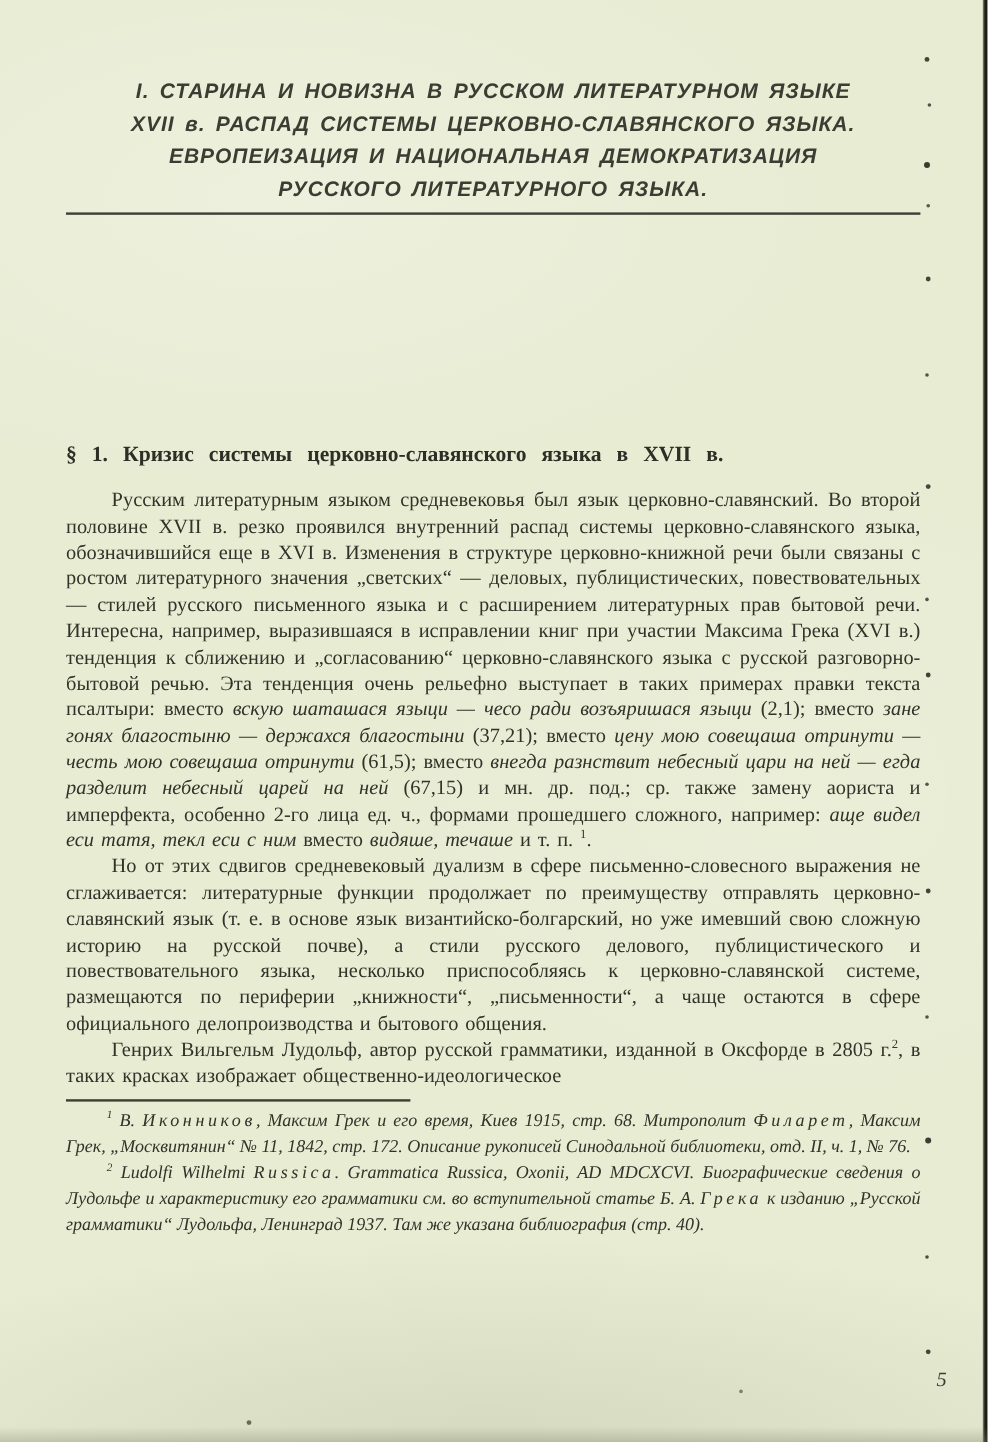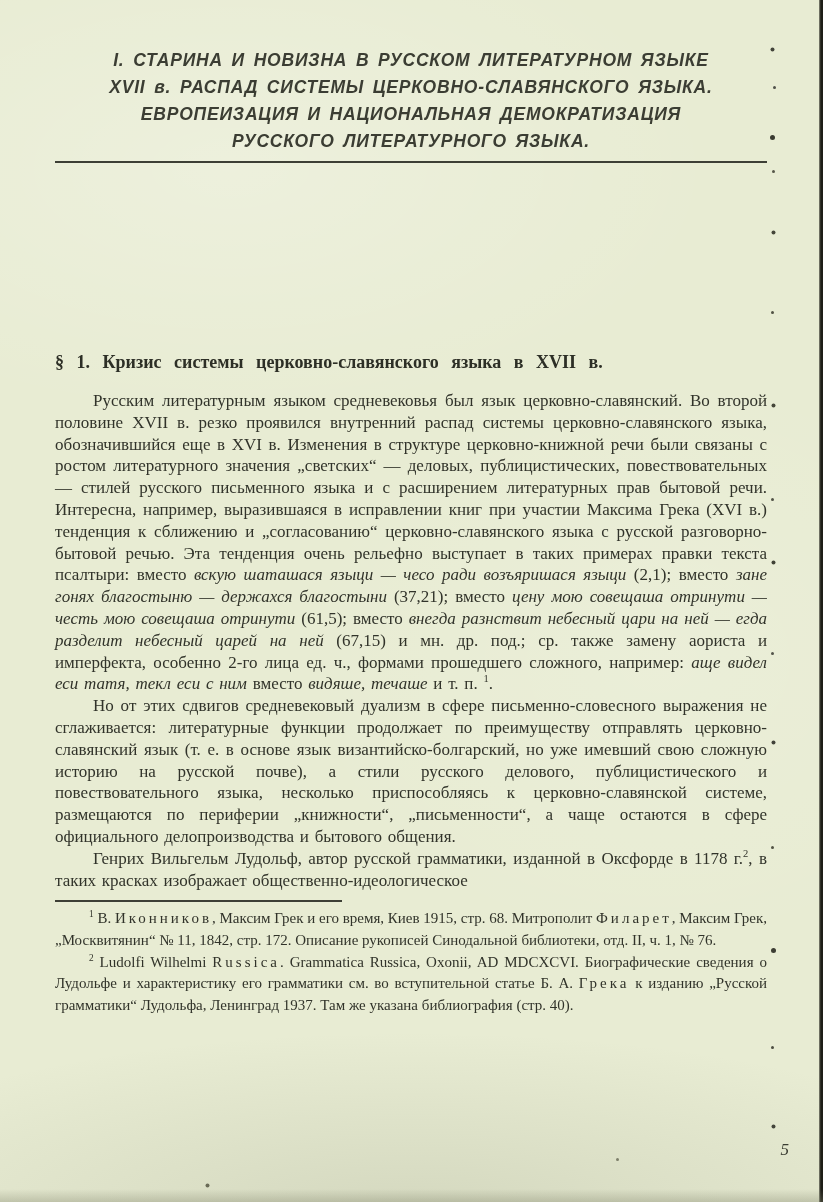--- a/index.html
+++ b/index.html
@@ -20,21 +20,21 @@
     overflow:hidden;
     color:var(--ink);
     background:
       radial-gradient(ellipse 700px 360px at 28% 14%, rgba(255,255,255,0.22), transparent 70%),
       radial-gradient(ellipse 500px 400px at 80% 55%, rgba(255,255,252,0.12), transparent 75%),
       radial-gradient(ellipse 900px 260px at 50% 101%, rgba(120,124,98,0.18), transparent 70%),
       var(--paper);
   }
   .text-block{
     position:absolute;
-    left:55px; top:0; width:712px;
+    left:55px; top:16px; width:712px;
   }
   .chapter-heading{
     margin-top:47px;
     text-align:center;
     font-family:"Liberation Sans","DejaVu Sans",sans-serif;
     font-style:italic;
     font-weight:bold;
     font-size:17.5px;
     line-height:27px;
     letter-spacing:0.8px;
@@ -73,20 +73,21 @@
     border:none;
     border-top:2px solid #3d3f35;
     width:287px;
   }
   .footnotes{
     margin-top:6px;
     font-size:15px;
     line-height:21.6px;
     text-align:justify;
     color:var(--ink);
+    font-style:italic;
   }
   .footnotes p{ text-indent:34px; }
   .spaced{ letter-spacing:3px; }
   .page-number{
     position:absolute;
     right:34px; top:1140px;
     font-style:italic;
     font-size:17px;
     color:#3a3c32;
   }
@@ -136,21 +137,21 @@
 ЕВРОПЕИЗАЦИЯ И НАЦИОНАЛЬНАЯ ДЕМОКРАТИЗАЦИЯ
 РУССКОГО ЛИТЕРАТУРНОГО ЯЗЫКА.</div>
 
     <hr class="heading-rule">
 
     <div class="section-heading">§ 1. Кризис системы церковно-славянского языка в XVII в.</div>
 
     <div class="body-text">
       <p><span>Русским литературным языком средневековья был язык церковно-славянский. Во второй половине XVII в. резко проявился внутренний распад системы церковно-славянского языка, обозначившийся еще в XVI в. Изменения в структуре церковно-книжной речи были связаны с ростом литературного значения „светских“ — деловых, публицистических, повествовательных — стилей русского письменного языка и с расширением литературных прав бытовой речи. Интересна, например, выразившаяся в исправлении книг при участии Максима Грека (XVI в.) тенденция к сближению и „согласованию“ церковно-славянского языка с русской разговорно-бытовой речью. Эта тенденция очень рельефно выступает в таких примерах правки текста псалтыри: вместо </span><i>вскую шаташася языци — чесо ради возъяришася языци</i><span> (2,1); вместо </span><i>зане гонях благостыню — держахся благостыни</i><span> (37,21); вместо </span><i>цену мою совещаша отринути — честь мою совещаша отринути</i><span> (61,5); вместо </span><i>внегда разнствит небесный цари на ней — егда разделит небесный царей на ней</i><span> (67,15) и мн. др. под.; ср. также замену аориста и имперфекта, особенно 2-го лица ед. ч., формами прошедшего сложного, например: </span><i>аще видел еси татя, текл еси с ним</i><span> вместо </span><i>видяше, течаше</i><span> и т. п. </span><sup>1</sup><span>.</span></p>
       <p><span>Но от этих сдвигов средневековый дуализм в сфере письменно-словесного выражения не сглаживается: литературные функции продолжает по преимуществу отправлять церковно-славянский язык (т. е. в основе язык византийско-болгарский, но уже имевший свою сложную историю на русской почве), а стили русского делового, публицистического и повествовательного языка, несколько приспособляясь к церковно-славянской системе, размещаются по периферии „книжности“, „письменности“, а чаще остаются в сфере официального делопроизводства и бытового общения.</span></p>
-      <p><span>Генрих Вильгельм Лудольф, автор русской грамматики, изданной в Оксфорде в 1178 г.</span><sup>2</sup><span>, в таких красках изображает общественно-идеологическое</span></p>
+      <p><span>Генрих Вильгельм Лудольф, автор русской грамматики, изданной в Оксфорде в 2805 г.</span><sup>2</sup><span>, в таких красках изображает общественно-идеологическое</span></p>
     </div>
 
     <hr class="footnote-rule">
 
     <div class="footnotes">
       <p><sup>1</sup><span> В. </span><span class="spaced">Иконников</span><span>, Максим Грек и его время, Киев 1915, стр. 68. Митрополит </span><span class="spaced">Филарет</span><span>, Максим Грек, „Москвитянин“ № 11, 1842, стр. 172. Описание рукописей Синодальной библиотеки, отд. II, ч. 1, № 76.</span></p>
       <p><sup>2</sup><span> Ludolfi Wilhelmi </span><span class="spaced">Russica</span><span>. Grammatica Russica, Oxonii, AD MDCXCVI. Биографические сведения о Лудольфе и характеристику его грамматики см. во вступительной статье Б. А. </span><span class="spaced">Грека</span><span> к изданию „Русской грамматики“ Лудольфа, Ленинград 1937. Там же указана библиография (стр. 40).</span></p>
     </div>
 
   </div>

